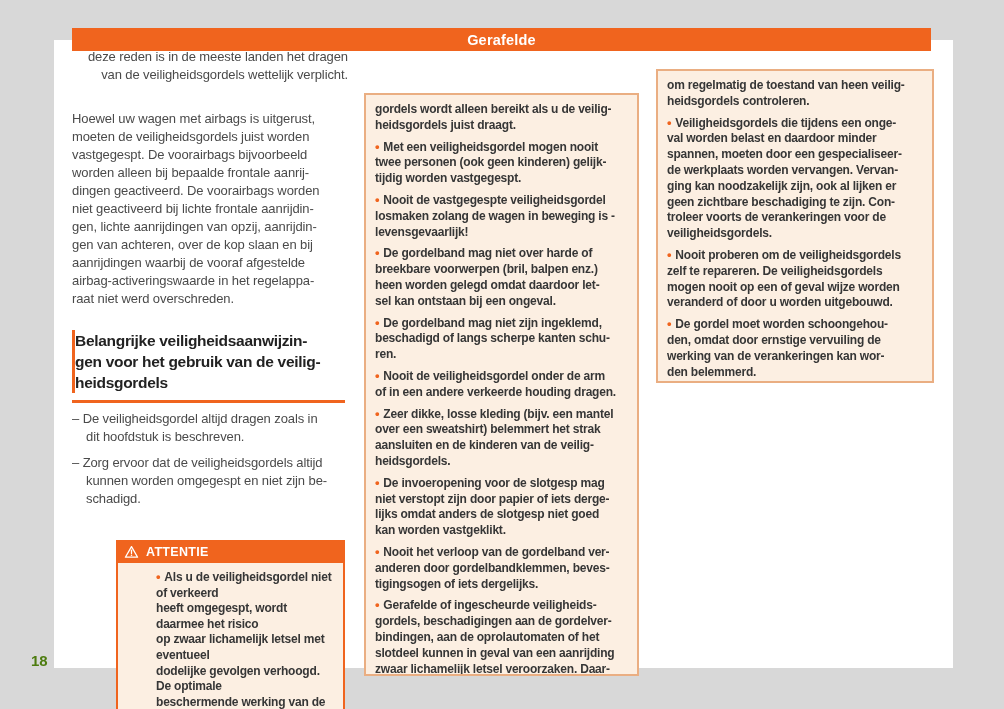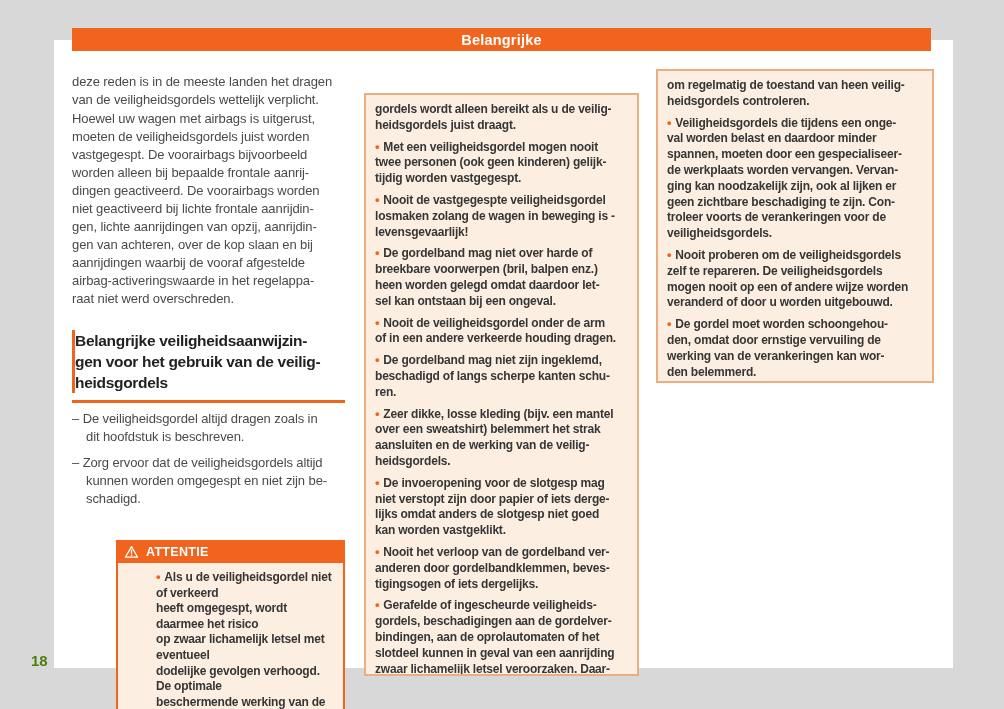--- a/index.html
+++ b/index.html
@@ -15,21 +15,21 @@
   html,body{width:1004px;height:709px;}
   body{font-family:"Liberation Sans","DejaVu Sans",sans-serif;}
   .canvas{position:relative;width:1004px;height:709px;background:var(--canvas-bg);overflow:hidden;}
   .sheet{position:absolute;left:54px;top:40px;width:899px;height:628px;background:#FFFFFF;}
   .header-bar{position:absolute;left:72px;top:28px;width:859px;height:23px;background:var(--accent);
     display:flex;align-items:center;justify-content:center;}
   .header-bar span{color:#FFFFFF;font-weight:bold;font-size:14.5px;letter-spacing:0.2px;}
   
   .body-p{position:absolute;left:72px;width:276px;font-size:13px;line-height:18px;color:var(--body-text);
     white-space:pre-line;letter-spacing:-0.1px;}
-  .p1{top:73px;}
+  .p1{top:48px;text-align:right;}
   .p2{top:110px;}
   
   .heading-block{position:absolute;left:72px;top:330px;width:273px;}
   .hwrap{border-left:3px solid var(--accent);}
   .hwrap h2{font-size:15.5px;line-height:21px;font-weight:bold;color:var(--heading-text);
     white-space:pre-line;letter-spacing:-0.3px;}
   .hrule{height:3px;background:var(--accent);margin-top:7px;}
   
   .dash-p{position:absolute;left:72px;width:276px;font-size:13px;line-height:18px;color:var(--body-text);
     white-space:pre-line;padding-left:14px;text-indent:-14px;letter-spacing:-0.1px;}
@@ -56,21 +56,21 @@
   .warn-icon{flex:0 0 auto;display:block;}
 </style>
 </head>
 <body>
 
 <div class="canvas">
 
   <div class="sheet"></div>
 
   <div class="header-bar">
-    <span>Belangrijke</span>
+    <span>Gerafelde</span>
   </div>
 
   <p class="body-p p1">deze reden is in de meeste landen het dragen
 van de veiligheidsgordels wettelijk verplicht.</p>
   <p class="body-p p2">Hoewel uw wagen met airbags is uitgerust,
 moeten de veiligheidsgordels juist worden
 vastgegespt. De voorairbags bijvoorbeeld
 worden alleen bij bepaalde frontale aanrij-
 dingen geactiveerd. De voorairbags worden
 niet geactiveerd bij lichte frontale aanrijdin-
@@ -119,28 +119,28 @@
     <p class="box-p"><span class="bullet">•</span><span class="txt">Met een veiligheidsgordel mogen nooit
 twee personen (ook geen kinderen) gelijk-
 tijdig worden vastgegespt.</span></p>
     <p class="box-p"><span class="bullet">•</span><span class="txt">Nooit de vastgegespte veiligheidsgordel
 losmaken zolang de wagen in beweging is -
 levensgevaarlijk!</span></p>
     <p class="box-p"><span class="bullet">•</span><span class="txt">De gordelband mag niet over harde of
 breekbare voorwerpen (bril, balpen enz.)
 heen worden gelegd omdat daardoor let-
 sel kan ontstaan bij een ongeval.</span></p>
-    <p class="box-p"><span class="bullet">•</span><span class="txt">Nooit de veiligheidsgordel onder de arm
-of in een andere verkeerde houding dragen.</span></p>
     <p class="box-p"><span class="bullet">•</span><span class="txt">De gordelband mag niet zijn ingeklemd,
 beschadigd of langs scherpe kanten schu-
 ren.</span></p>
+    <p class="box-p"><span class="bullet">•</span><span class="txt">Nooit de veiligheidsgordel onder de arm
+of in een andere verkeerde houding dragen.</span></p>
     <p class="box-p"><span class="bullet">•</span><span class="txt">Zeer dikke, losse kleding (bijv. een mantel
 over een sweatshirt) belemmert het strak
-aansluiten en de werking van de veilig-
+aansluiten en de kinderen van de veilig-
 heidsgordels.</span></p>
     <p class="box-p"><span class="bullet">•</span><span class="txt">De invoeropening voor de slotgesp mag
 niet verstopt zijn door papier of iets derge-
 lijks omdat anders de slotgesp niet goed
 kan worden vastgeklikt.</span></p>
     <p class="box-p"><span class="bullet">•</span><span class="txt">Nooit het verloop van de gordelband ver-
 anderen door gordelbandklemmen, beves-
 tigingsogen of iets dergelijks.</span></p>
     <p class="box-p"><span class="bullet">•</span><span class="txt">Gerafelde of ingescheurde veiligheids-
 gordels, beschadigingen aan de gordelver-
@@ -155,21 +155,21 @@
     <p class="box-p"><span class="bullet">•</span><span class="txt">Veiligheidsgordels die tijdens een onge-
 val worden belast en daardoor minder
 spannen, moeten door een gespecialiseer-
 de werkplaats worden vervangen. Vervan-
 ging kan noodzakelijk zijn, ook al lijken er
 geen zichtbare beschadiging te zijn. Con-
 troleer voorts de verankeringen voor de
 veiligheidsgordels.</span></p>
     <p class="box-p"><span class="bullet">•</span><span class="txt">Nooit proberen om de veiligheidsgordels
 zelf te repareren. De veiligheidsgordels
-mogen nooit op een of andere wijze worden
+mogen nooit op een of geval wijze worden
 veranderd of door u worden uitgebouwd.</span></p>
     <p class="box-p"><span class="bullet">•</span><span class="txt">De gordel moet worden schoongehou-
 den, omdat door ernstige vervuiling de
 werking van de verankeringen kan wor-
 den belemmerd.</span></p>
   </div>
 
   <div class="pagenum">18</div>
 
 </div>

